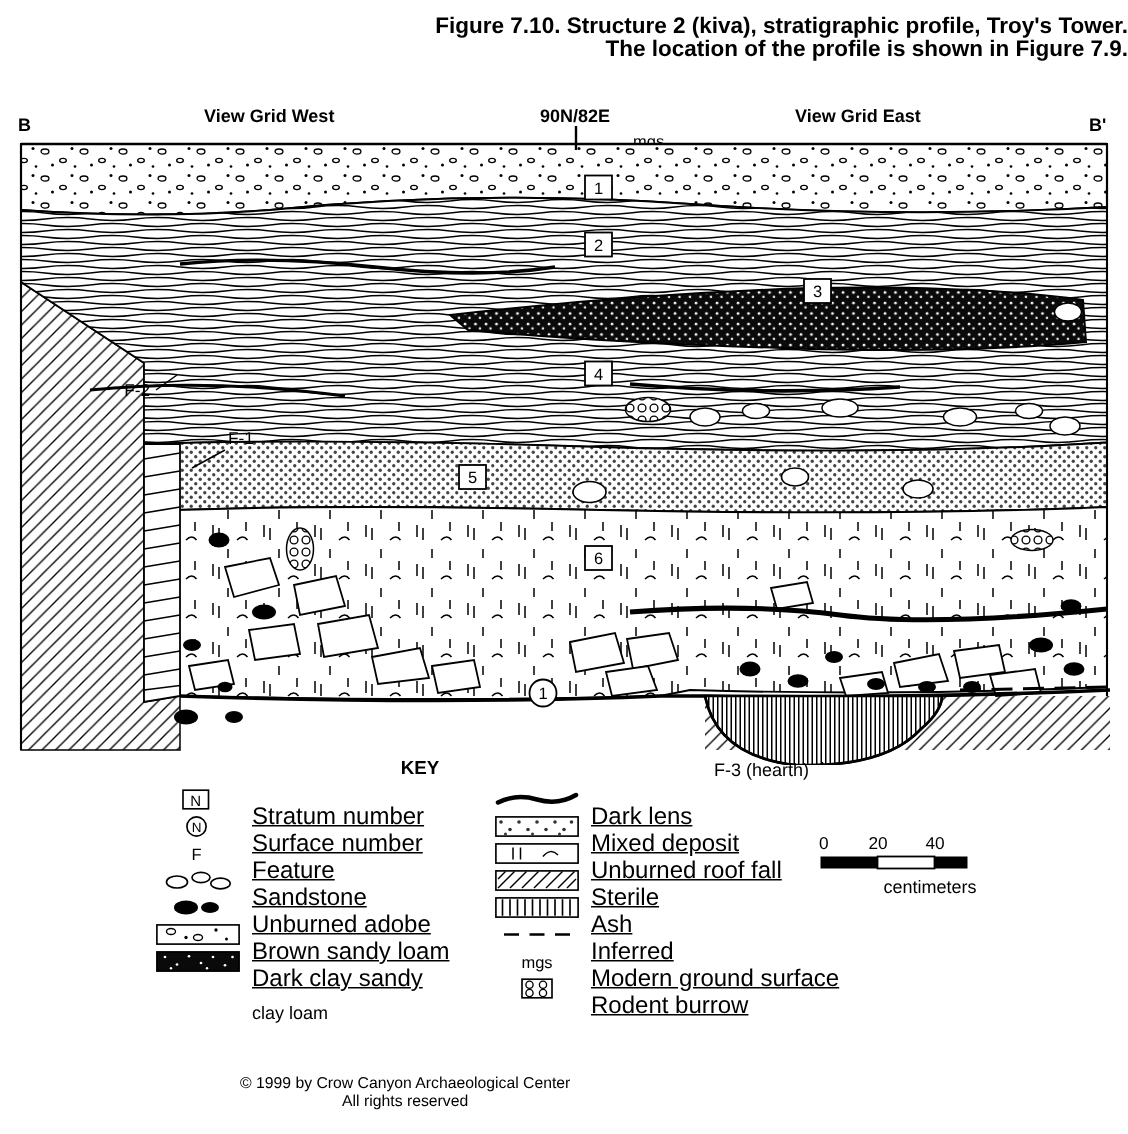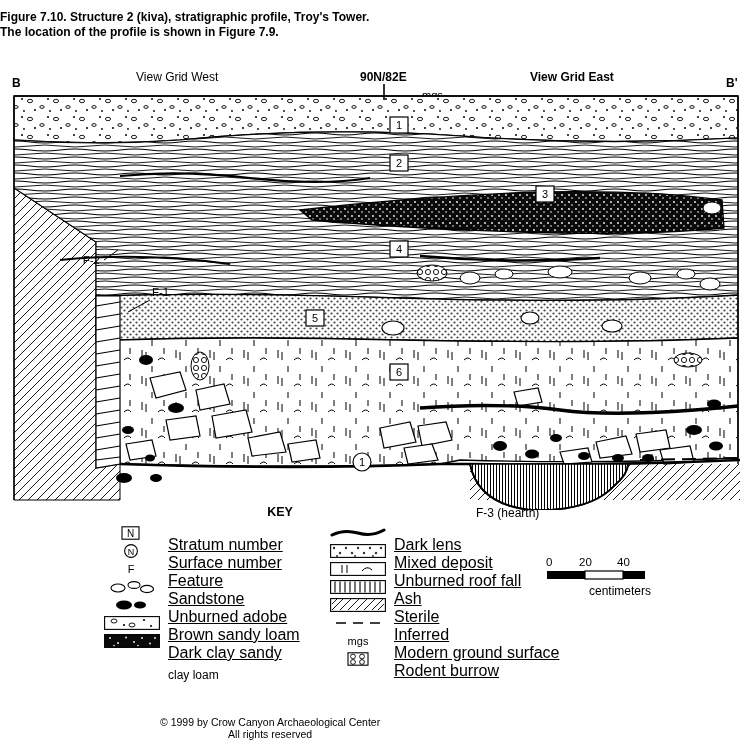--- a/index.html
+++ b/index.html
@@ -18,35 +18,35 @@
   #root {
     position: relative;
     width: 752px;
     height: 756px;
   }
   .abs { position: absolute; }
 
   
   #caption {
     left: 0; top: 10px; width: 752px;
-    text-align: left;
-    font-size: 12px;
+    text-align: right;
+    font-size: 15px;
     font-weight: bold;
     line-height: 15px;
   }
   #caption .l2 { display: block; }
 
   
   .toplabel {
     font-size: 12px;
     font-weight: bold;
   }
   #lbl-B   { left: 12px;  top: 76px; }
   #lbl-Bp  { left: 726px; top: 76px; }
-  #lbl-west{ left: 136px; top: 70px; font-weight: normal; text-align: right; }
+  #lbl-west{ left: 136px; top: 70px; font-weight: bold; text-align: right; }
   #lbl-east{ left: 506px; top: 70px; font-weight: bold; margin-left: 24px; }
   #lbl-grid{ left: 360px; top: 70px; font-weight: bold; }
   #lbl-mgs { left: 422px; top: 89px; font-weight: normal; font-size: 11px; }
 
   
   #profile {
     left: 0; top: 60px;
     width: 752px; height: 450px;
   }
 
@@ -429,55 +429,55 @@
           <rect x="0.6" y="0.6" width="54.8" height="12.8" fill="#fff" stroke="#000" stroke-width="1.1"></rect>
           <path d="M12 3 L12 11 M17 3 L17 11" stroke="#000" stroke-width="1"></path>
           <path d="M32 9 q5 -6 10 -1" stroke="#000" stroke-width="1" fill="none"></path>
         </svg>
         <span class="key-label">Unburned roof fall</span>
       </div>
 
       <div class="key-row">
         <svg class="key-swatch" viewBox="0 0 56 14">
           <rect x="0.6" y="0.6" width="54.8" height="12.8" fill="#fff" stroke="#000" stroke-width="1.1"></rect>
+          <g stroke="#000" stroke-width="0.9">
+            <path d="M2 12 L13 1"></path>
+              <path d="M10 12 L21 1"></path>
+              <path d="M18 12 L29 1"></path>
+            <path d="M26 12 L37 1"></path>
+              <path d="M34 12 L45 1"></path>
+              <path d="M42 12 L53 1"></path>
+            <path d="M2 6 L7 1"></path>
+              <path d="M48 12 L54 6"></path>
+          </g>
+        </svg>
+        <span class="key-label">Sterile</span>
+      </div>
+
+      <div class="key-row">
+        <svg class="key-swatch" viewBox="0 0 56 14">
+          <rect x="0.6" y="0.6" width="54.8" height="12.8" fill="#fff" stroke="#000" stroke-width="1.1"></rect>
           <g stroke="#000" stroke-width="1.1">
             <path d="M5 1.5 L5 12.5"></path>
               <path d="M10 1.5 L10 12.5"></path>
               <path d="M15 1.5 L15 12.5"></path>
             <path d="M20 1.5 L20 12.5"></path>
               <path d="M25 1.5 L25 12.5"></path>
               <path d="M30 1.5 L30 12.5"></path>
             <path d="M35 1.5 L35 12.5"></path>
               <path d="M40 1.5 L40 12.5"></path>
               <path d="M45 1.5 L45 12.5"></path>
             <path d="M50 1.5 L50 12.5"></path>
           </g>
         </svg>
         <span class="key-label">Ash</span>
       </div>
 
       <div class="key-row">
         <svg class="key-swatch" viewBox="0 0 56 14">
-          <rect x="0.6" y="0.6" width="54.8" height="12.8" fill="#fff" stroke="#000" stroke-width="1.1"></rect>
-          <g stroke="#000" stroke-width="0.9">
-            <path d="M2 12 L13 1"></path>
-              <path d="M10 12 L21 1"></path>
-              <path d="M18 12 L29 1"></path>
-            <path d="M26 12 L37 1"></path>
-              <path d="M34 12 L45 1"></path>
-              <path d="M42 12 L53 1"></path>
-            <path d="M2 6 L7 1"></path>
-              <path d="M48 12 L54 6"></path>
-          </g>
-        </svg>
-        <span class="key-label">Sterile</span>
-      </div>
-
-      <div class="key-row">
-        <svg class="key-swatch" viewBox="0 0 56 14">
           <path d="M6 7 L50 7" stroke="#000" stroke-width="1.6" stroke-dasharray="10 7"></path>
         </svg>
         <span class="key-label">Inferred</span>
       </div>
 
       <div class="key-row">
         <svg class="key-swatch" viewBox="0 0 56 14">
           <text x="28" y="11" font-size="11" font-family="Liberation Sans, sans-serif" text-anchor="middle">mgs</text>
         </svg>
         <span class="key-label">Modern ground surface</span>

